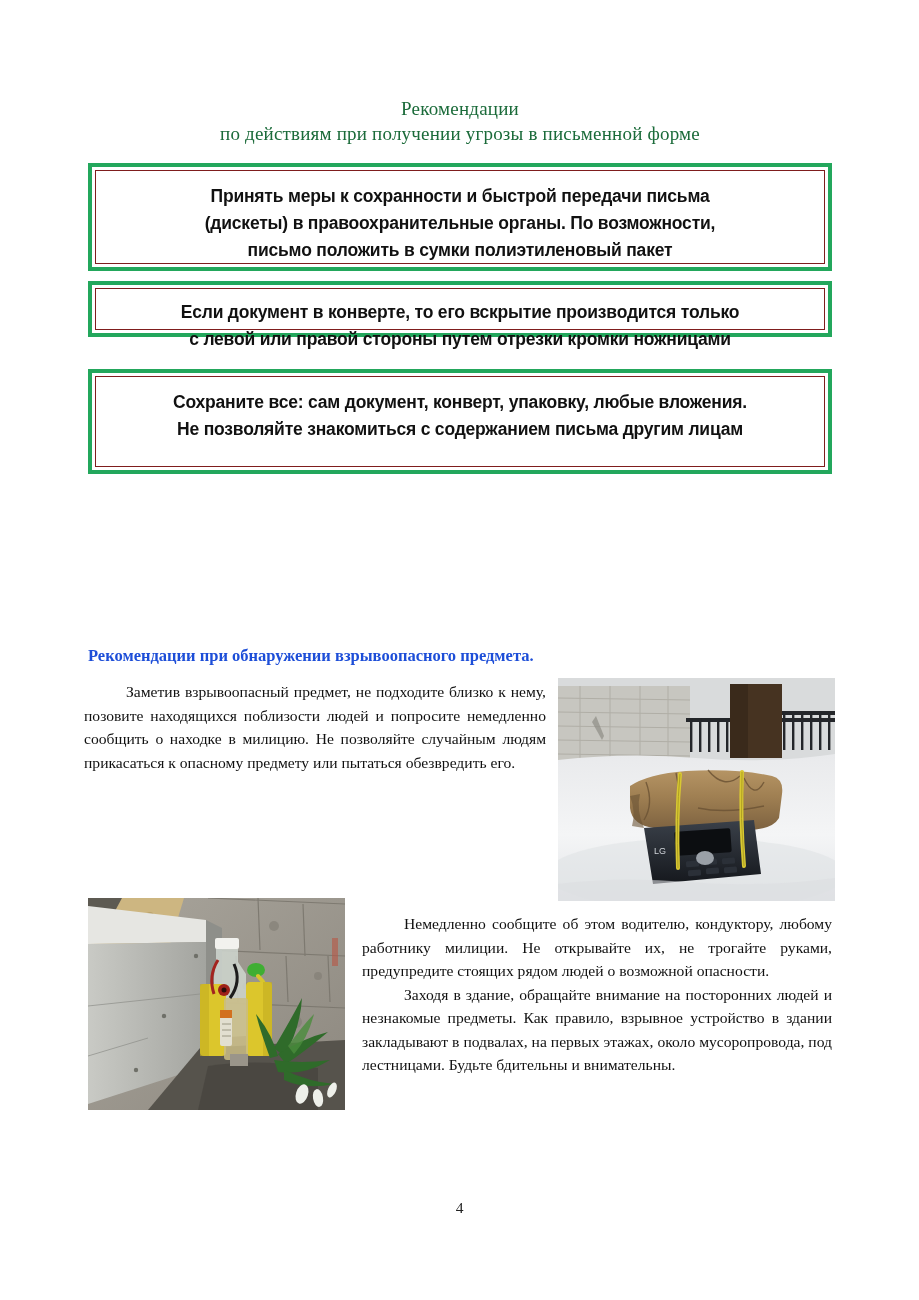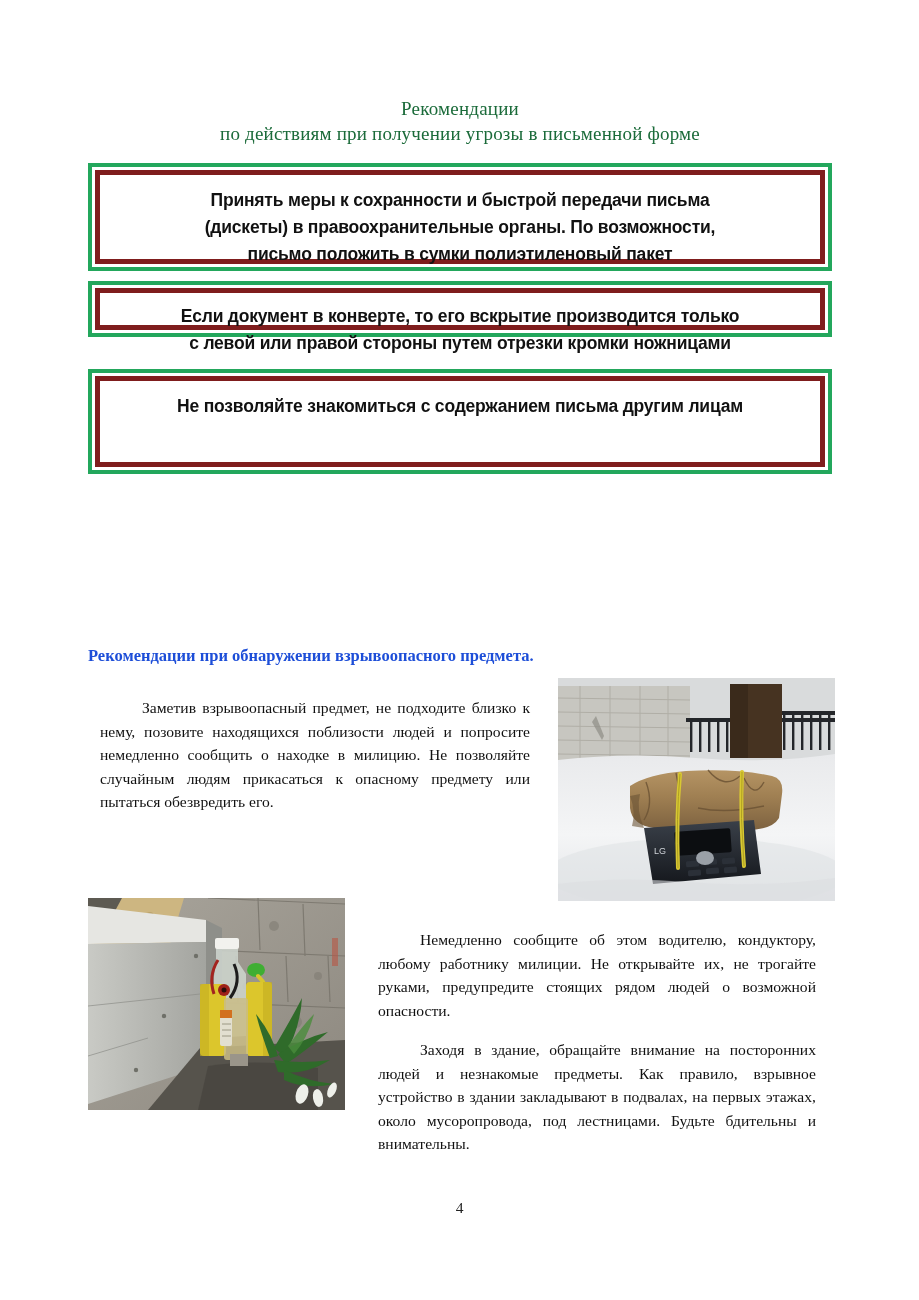--- a/index.html
+++ b/index.html
@@ -42,21 +42,21 @@
   .box {
     position: absolute;
     left: 88px;
     width: 744px;
     box-sizing: border-box;
     background: #ffffff;
     border: 4px solid #23a75c;
     padding: 3px;
   }
   .box-inner {
-    border: 5px solid #7f1d1d;
+    border: 1px solid #7f1d1d;
     background: #ffffff;
     box-sizing: border-box;
     height: 100%;
     display: flex;
     align-items: flex-start;
     justify-content: center;
   }
   .box-text {
     font-family: "Liberation Sans", "DejaVu Sans", sans-serif;
     font-weight: bold;
@@ -96,21 +96,21 @@
 
   
   .body-text {
     position: absolute;
     font-size: 15.6px;
     line-height: 23.5px;
     text-align: justify;
     color: #111111;
   }
   .body-text p {
-    margin: 16px;
+    margin: 0;
     text-indent: 42px;
   }
 
   #para-block-left {
     left: 84px;
     top: 680px;
     width: 462px;
   }
   #para-block-right {
     left: 362px;
@@ -174,20 +174,21 @@
       <div class="box-text">
         <span>Если документ в конверте, то его вскрытие производится только</span>
         <span>с левой или правой стороны путем отрезки кромки ножницами</span>
       </div>
     </div>
   </div>
 
   <div class="box" id="box-3">
     <div class="box-inner">
       <div class="box-text">
+        <span>Сохраните все: сам документ, конверт, упаковку, любые вложения.</span>
         <span>Не позволяйте знакомиться с содержанием письма другим лицам</span>
       </div>
     </div>
   </div>
 
 
   <div class="section-heading">Рекомендации при обнаружении взрывоопасного предмета.</div>
 
   <div class="body-text" id="para-block-left">
     <p>Заметив взрывоопасный предмет, не подходите близко к нему, позовите находящихся поблизости людей и попросите немедленно сообщить о находке в милицию. Не позволяйте случайным людям прикасаться к опасному предмету или пытаться обезвредить его.</p>

